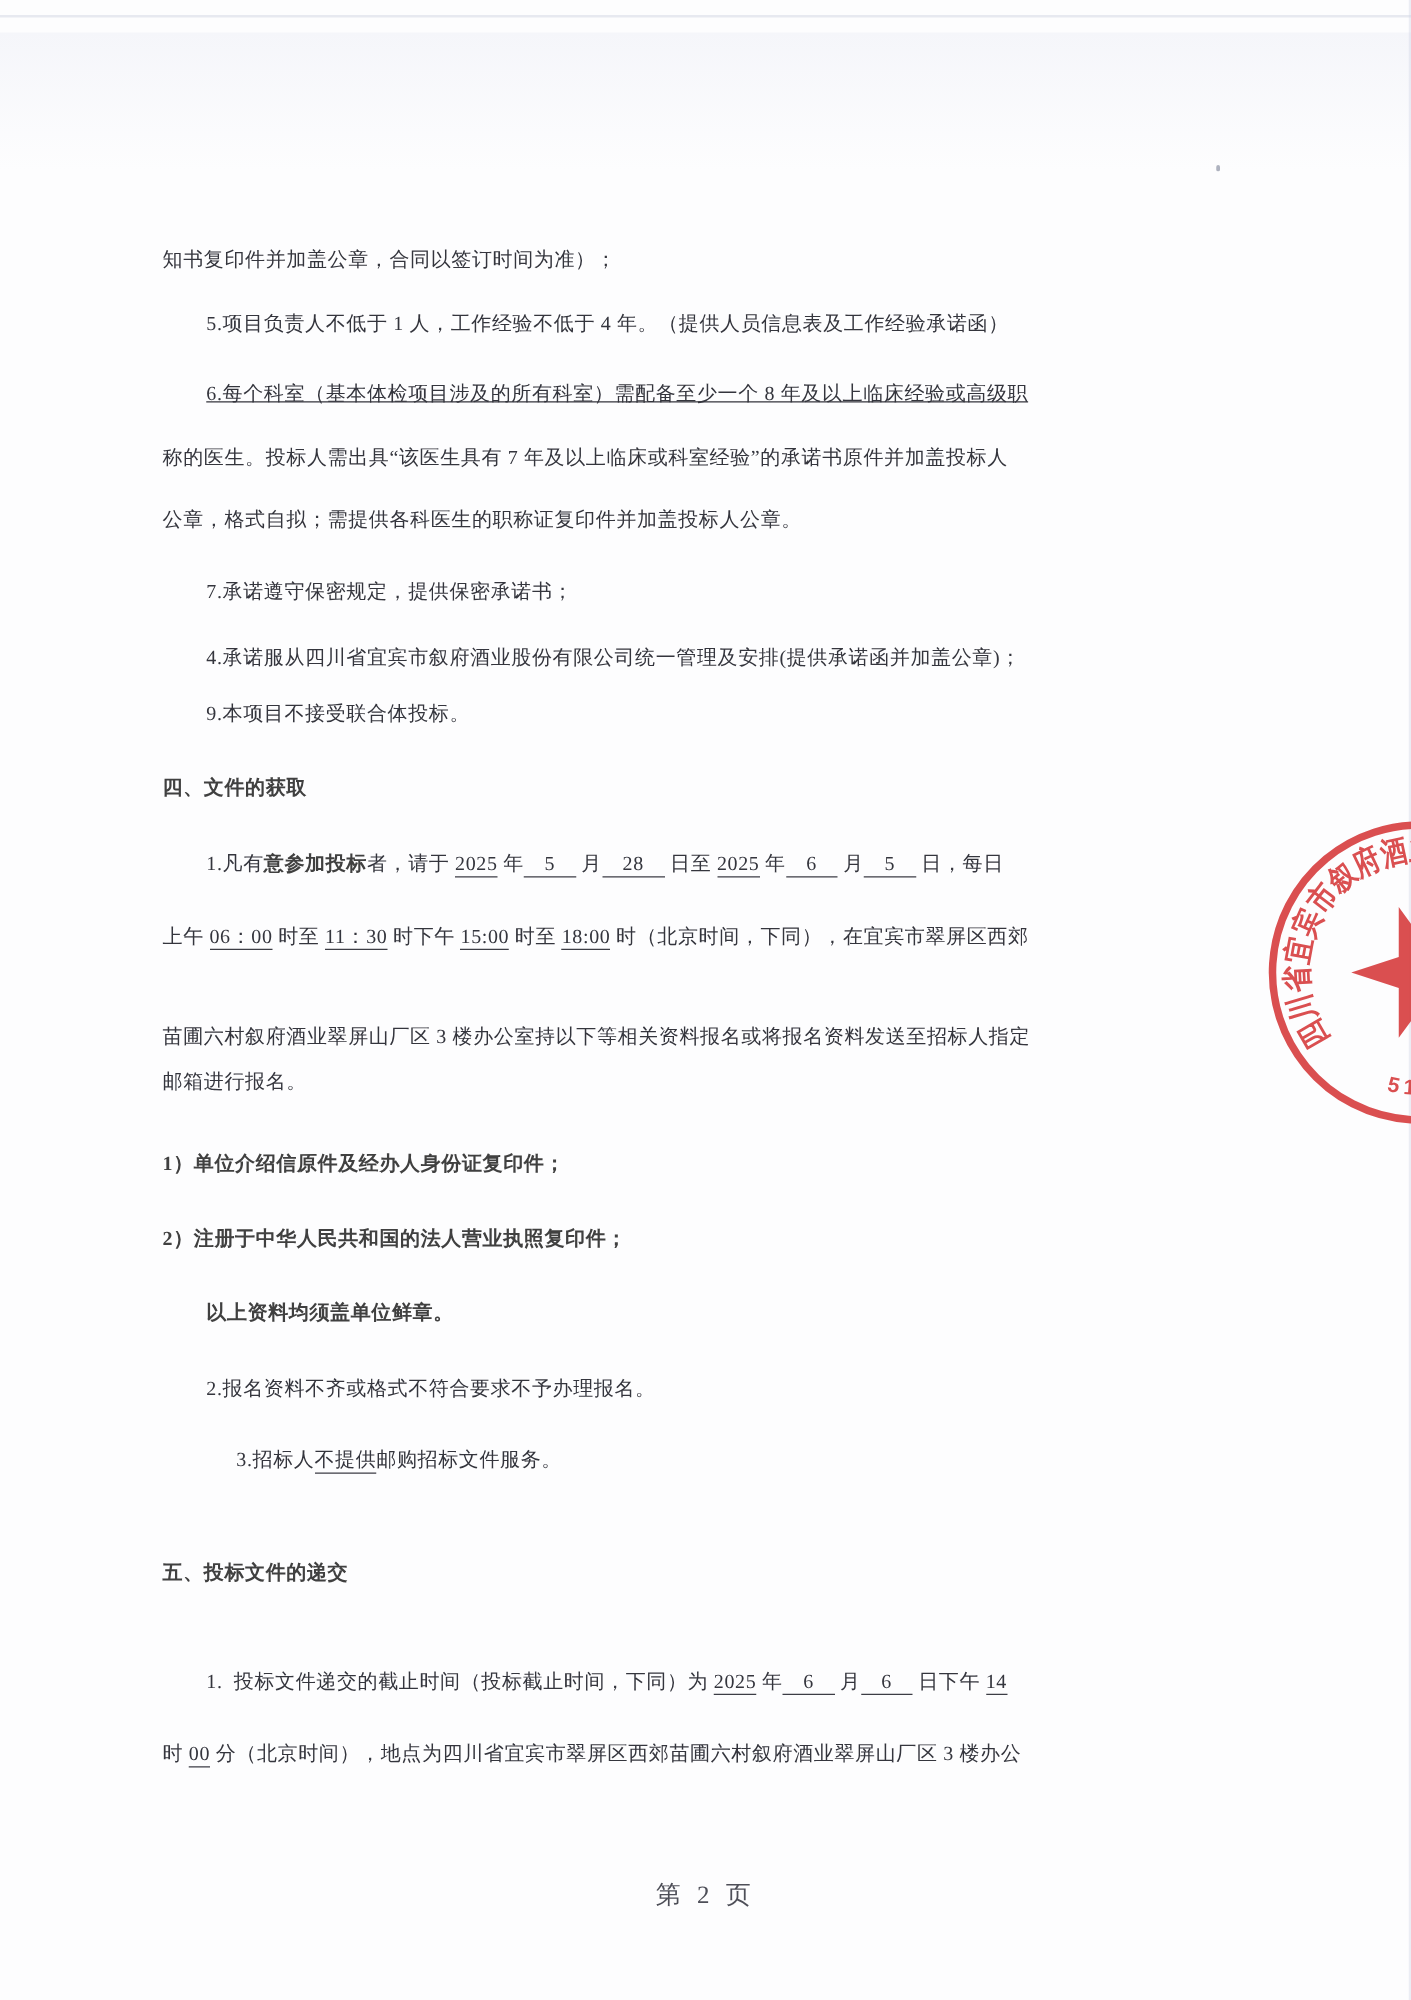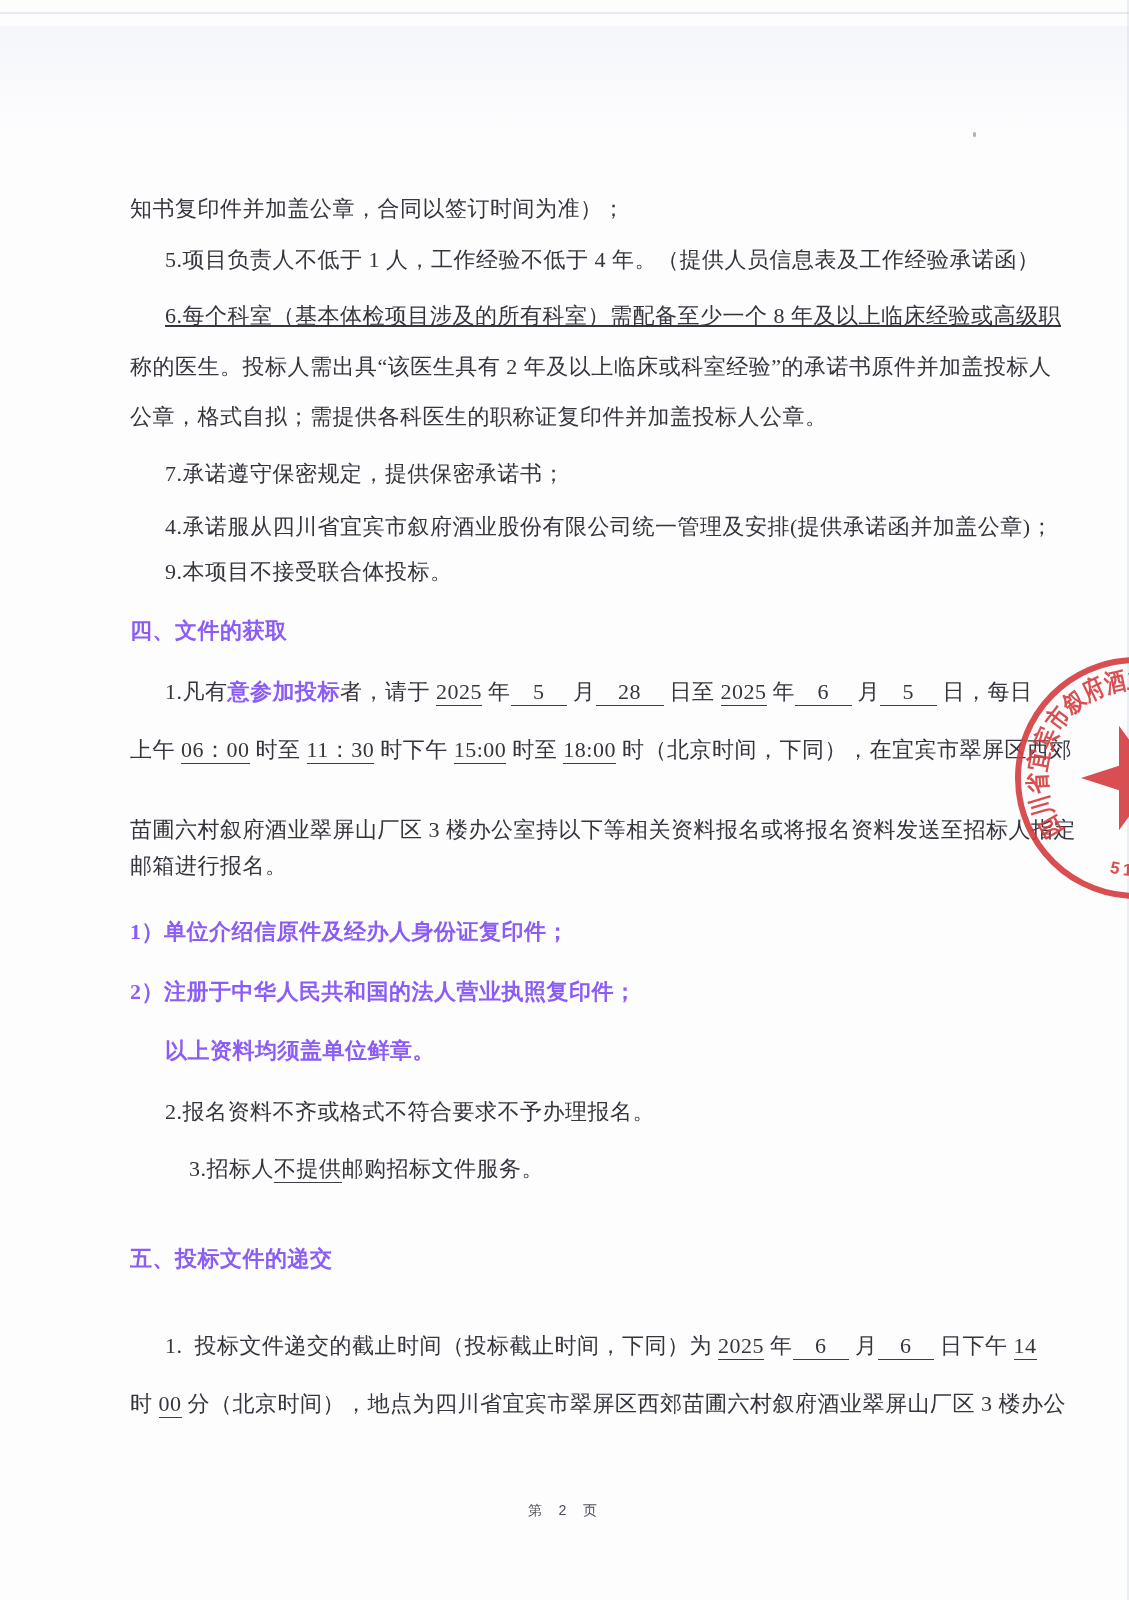--- a/index.html
+++ b/index.html
@@ -25,49 +25,49 @@
     background: rgba(208,213,229,0.40);
   }
   .scan-speck {
     position: absolute; left: 973px; top: 132px; width: 3px; height: 5px;
     background: rgba(110,116,138,0.55); border-radius: 2px;
   }
   
   .tline {
     position: absolute;
     white-space: pre;
-    font-size: 22px;
+    font-size: 16px;
     line-height: 26px;
     color: #34353d;
     letter-spacing: 0.5px;
   }
   .tline span { white-space: pre; }
-  .tline .b { font-weight: 700; color: #8b5cf6; }
+  .tline .b { font-weight: 700; color: #404040; }
   .tline .u { border-bottom: 1.5px solid #3c3d45; padding-bottom: 1px; }
   .heading { font-weight: 700; color: #2e2f37; }
   .footer {
     position: absolute; top: 1502px; left: 0; width: 100%;
-    text-align: center; font-size: 14px; color: #4e4f58; letter-spacing: 4px; font-family: Liberation Mono, monospace;
+    text-align: center; font-size: 20px; color: #4e4f58; letter-spacing: 4px;
   }
   .stamp { position: absolute; left: 1001px; top: 650px; }
 </style>
 </head>
 <body>
 
 <div class="page">
   <div class="scan-line-top"></div>
   <div class="scan-band"></div>
   <div class="scan-edge-right"></div>
   <div class="scan-speck"></div>
 
   <div>
       <div class="tline" style="top: 196px; left: 130px;"><span>知书复印件并加盖公章，合同以签订时间为准）；</span></div>
       <div class="tline" style="top: 247px; left: 165px;"><span>5.项目负责人不低于 1 人，工作经验不低于 4 年。（提供人员信息表及工作经验承诺函）</span></div>
       <div class="tline" style="top: 303px; left: 165px; text-decoration: underline;"><span>6.每个科室（基本体检项目涉及的所有科室）需配备至少一个 8 年及以上临床经验或高级职</span></div>
-      <div class="tline" style="top: 354px; left: 130px;"><span>称的医生。投标人需出具“该医生具有 2 年及以上临床或科室经验”的承诺书原件并加盖投标人</span></div>
+      <div class="tline" style="top: 354px; left: 130px;"><span>称的医生。投标人需出具“该医生具有 7 年及以上临床或科室经验”的承诺书原件并加盖投标人</span></div>
       <div class="tline" style="top: 404px; left: 130px;"><span>公章，格式自拟；需提供各科医生的职称证复印件并加盖投标人公章。</span></div>
       <div class="tline" style="top: 461px; left: 165px;"><span>7.承诺遵守保密规定，提供保密承诺书；</span></div>
       <div class="tline" style="top: 514px; left: 165px;"><span>4.承诺服从四川省宜宾市叙府酒业股份有限公司统一管理及安排(提供承诺函并加盖公章)；</span></div>
       <div class="tline" style="top: 559px; left: 165px;"><span>9.本项目不接受联合体投标。</span></div>
       <div class="tline heading" style="top: 618px; left: 130px;"><span class="b">四、文件的获取</span></div>
       <div class="tline" style="top: 679px; left: 165px;"><span>1.凡有</span><span class="b">意参加投标</span><span>者，请于 </span><span class="u">2025</span><span> 年</span><span class="u">　5　</span><span> 月</span><span class="u">　28　</span><span> 日至 </span><span class="u">2025</span><span> 年</span><span class="u">　6　</span><span> 月</span><span class="u">　5　</span><span> 日，每日</span></div>
       <div class="tline" style="top: 737px; left: 130px;"><span>上午 </span><span class="u">06：00</span><span> 时至 </span><span class="u">11：30</span><span> 时下午 </span><span class="u">15:00</span><span> 时至 </span><span class="u">18:00</span><span> 时（北京时间，下同），在宜宾市翠屏区西郊</span></div>
       <div class="tline" style="top: 817px; left: 130px;"><span>苗圃六村叙府酒业翠屏山厂区 3 楼办公室持以下等相关资料报名或将报名资料发送至招标人指定</span></div>
       <div class="tline" style="top: 853px; left: 130px; text-align: right;"><span>邮箱进行报名。</span></div>
       <div class="tline" style="top: 919px; left: 130px;"><span class="b">1）单位介绍信原件及经办人身份证复印件；</span></div>

